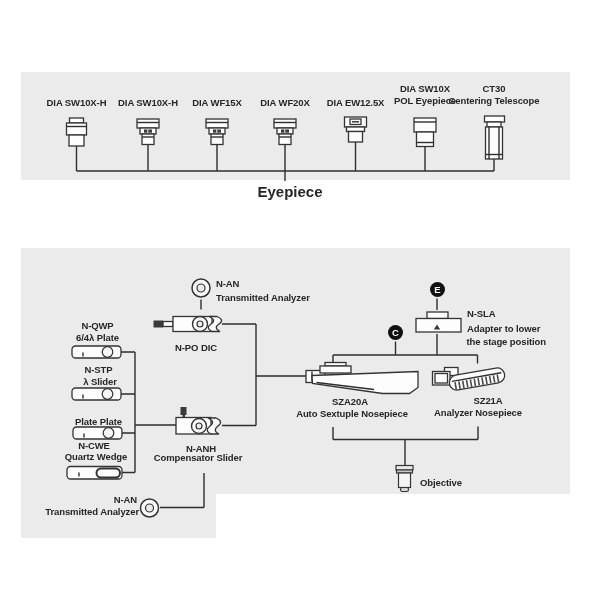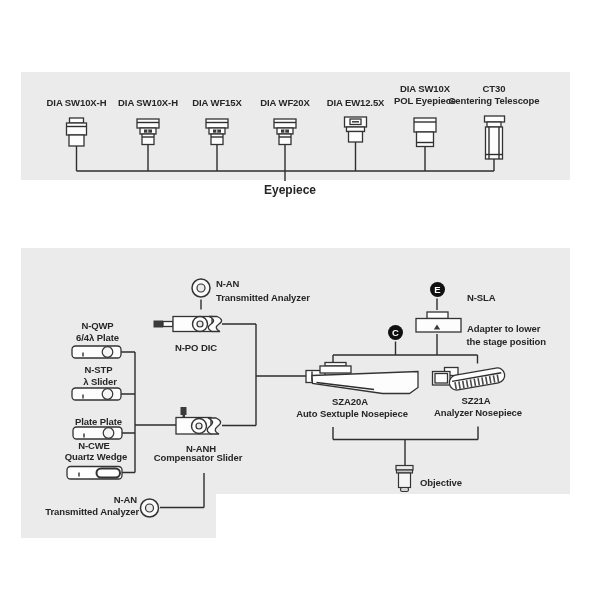--- a/index.html
+++ b/index.html
@@ -8,21 +8,21 @@
     font-family:"Liberation Sans",sans-serif;overflow:hidden;
   }
   .panel{position:absolute;background:#ebebeb}
   #diagram-svg{position:absolute;left:0;top:0;z-index:2}
   .lbl{
     position:absolute;z-index:3;font-size:9.5px;font-weight:bold;line-height:1.05;
     color:#262626;white-space:nowrap;transform:translateX(-50%);letter-spacing:-0.1px;text-align:center;
   }
   .lbl-left{transform:none}
   .lbl-right{transform:translateX(-100%)}
-  .lbl-big{font-size:12px;letter-spacing:0}
+  .lbl-big{font-size:15px;letter-spacing:0}
   .badge{
     position:absolute;z-index:4;width:15px;height:15px;border-radius:50%;
     background:#101010;color:#ffffff;font-size:9.5px;font-weight:bold;
     display:flex;align-items:center;justify-content:center;line-height:1;
   }
   svg .ln{stroke:#2e2e2e;stroke-width:1.4;fill:none}
   svg .outline{stroke:#333333;stroke-width:1.3;fill:#fdfdfd}
   svg .outline-thick{stroke:#333333;stroke-width:2;fill:#fdfdfd}
   svg .dark{fill:#3a3a3a;stroke:none}
   svg .innergray{fill:#ebebeb;stroke:#333333;stroke-width:1.2}
@@ -199,22 +199,22 @@
 
 <span class="lbl" style="left:201px;top:444px">N-ANH</span>
 <span class="lbl" style="left:198px;top:453px">Compensator Slider</span>
 
 <span class="lbl lbl-right" style="left:137px;top:495px">N-AN</span>
 <span class="lbl lbl-right" style="left:139px;top:506.5px">Transmitted Analyzer</span>
 
 <div class="badge" style="left:388px;top:325px">C</div>
 <div class="badge" style="left:430px;top:282px">E</div>
 
-<span class="lbl lbl-left" style="left:467px;top:293px">N-SLA</span>
+<span class="lbl lbl-left" style="left:467px;top:309px">N-SLA</span>
 <span class="lbl lbl-left" style="left:467px;top:324px">Adapter to lower</span>
 <span class="lbl lbl-left" style="left:466.5px;top:336.5px">the stage position</span>
 
 <span class="lbl" style="left:350px;top:396.5px">SZA20A</span>
 <span class="lbl" style="left:352px;top:408.5px">Auto Sextuple Nosepiece</span>
-<span class="lbl" style="left:476px;top:395.5px">SZ21A</span>
+<span class="lbl" style="left:488px;top:395.5px">SZ21A</span>
 <span class="lbl" style="left:478px;top:407.5px">Analyzer Nosepiece</span>
 
 <span class="lbl lbl-left" style="left:420px;top:477.5px">Objective</span>
 
 </body></html>

